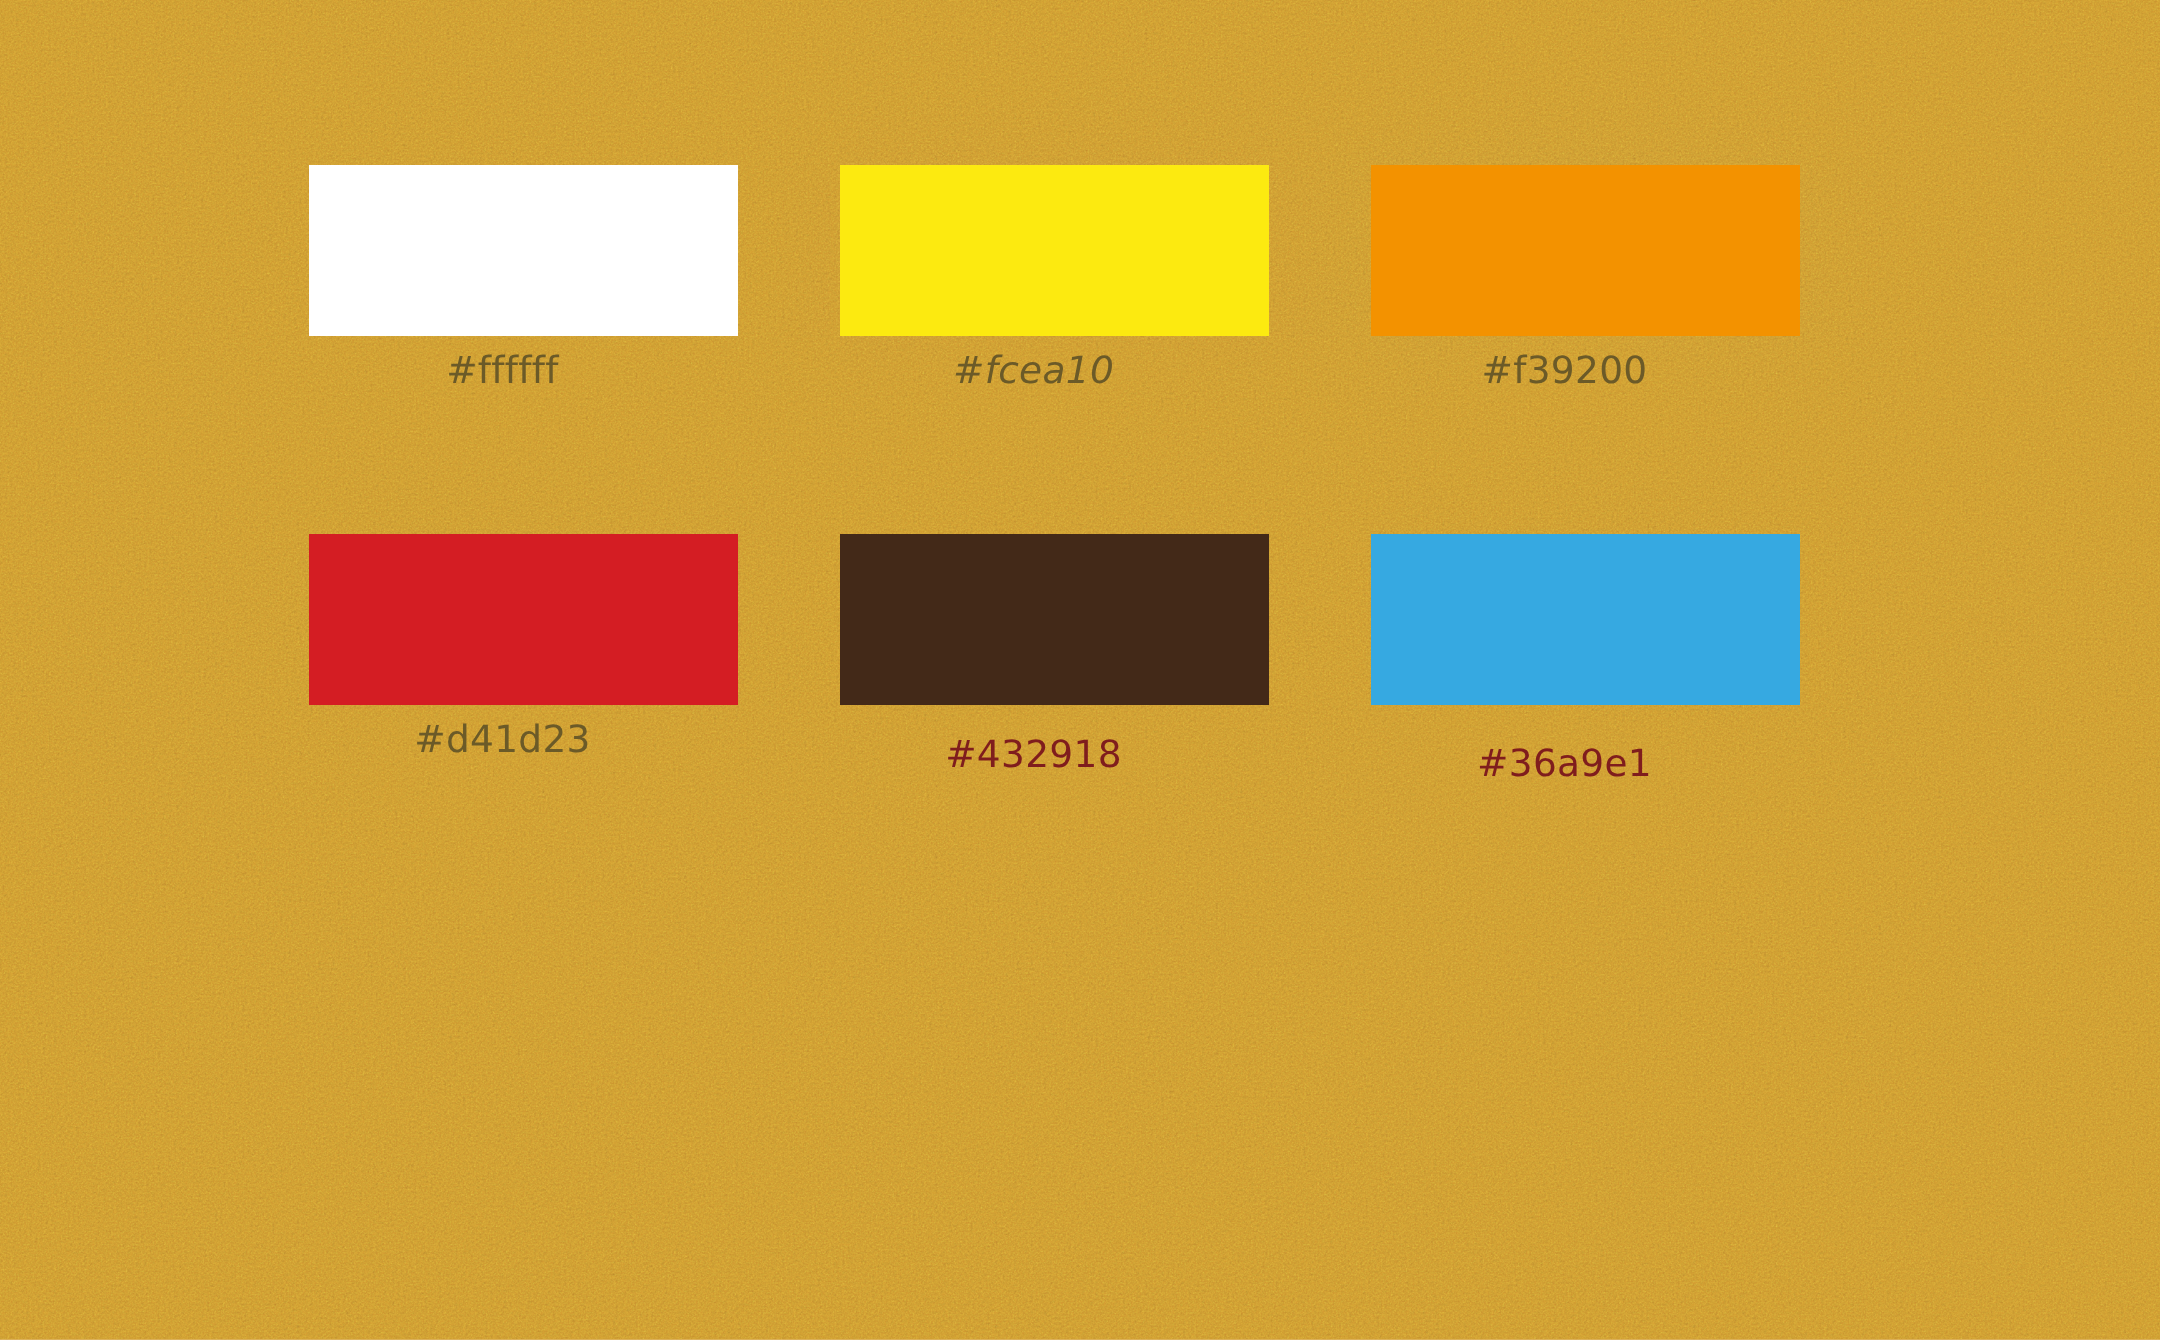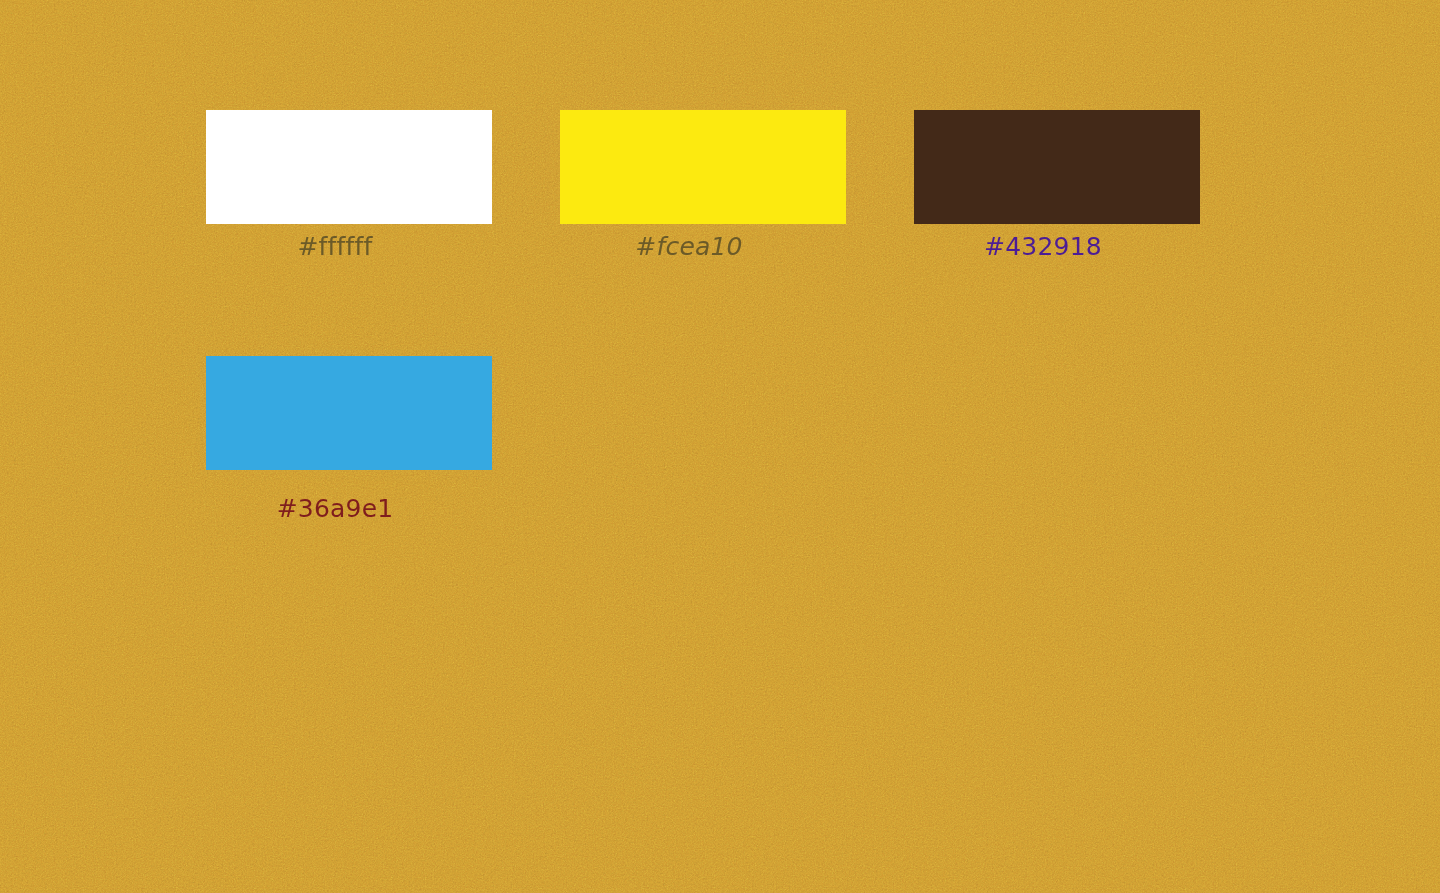--- a/index.html
+++ b/index.html
@@ -113,26 +113,34 @@
     <div class="swatch-cell">
       <div class="swatch-chip" style="background-color: rgb(255, 255, 255);"></div>
       <div class="swatch-label" style="color: rgb(107, 90, 40);">#ffffff</div>
     </div>
 
     <div class="swatch-cell">
       <div class="swatch-chip" style="background-color: rgb(252, 234, 16);"></div>
       <div class="swatch-label" style="color: rgb(107, 90, 40); font-style: italic;">#fcea10</div>
     </div>
 
-
+    <div class="swatch-cell">
+      <div class="swatch-chip" style="background-color: rgb(243, 146, 0);"></div>
+      <div class="swatch-label" style="color: rgb(107, 90, 40);">#f39200</div>
+    </div>
 
 
     <div class="swatch-cell">
+      <div class="swatch-chip" style="background-color: rgb(212, 29, 35);"></div>
+      <div class="swatch-label" style="color: rgb(107, 90, 40);">#d41d23</div>
+    </div>
+
+    <div class="swatch-cell">
       <div class="swatch-chip" style="background-color: rgb(67, 41, 24);"></div>
-      <div class="swatch-label" style="color: #4c1d95;">#432918</div>
+      <div class="swatch-label" style="color: #7f1d1d; margin-top: 10px;">#432918</div>
     </div>
 
     <div class="swatch-cell">
       <div class="swatch-chip" style="background-color: rgb(54, 169, 225);"></div>
       <div class="swatch-label" style="color: #7f1d1d; margin-top: 16px;">#36a9e1</div>
     </div>
 
 
 
   </div>

